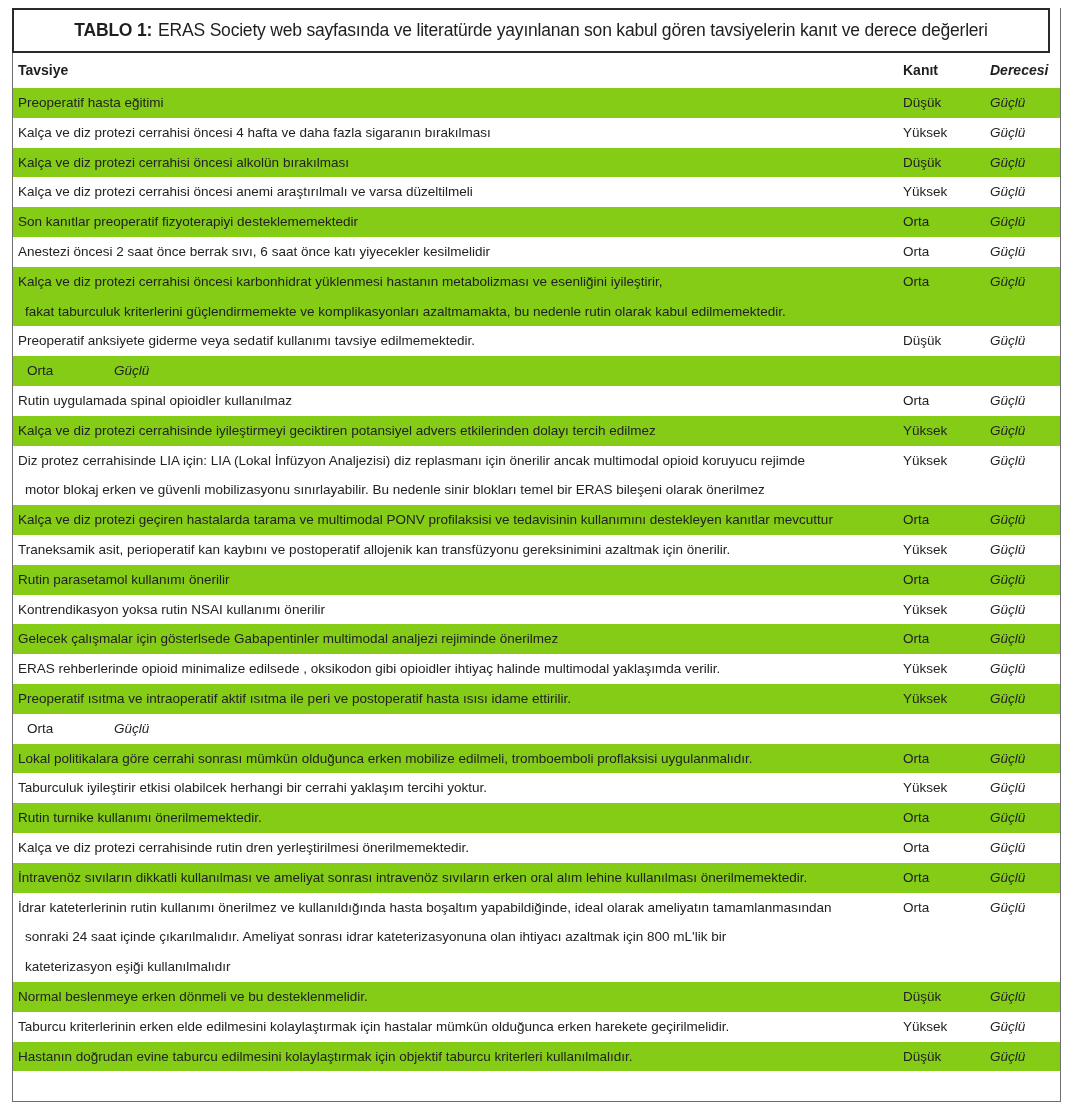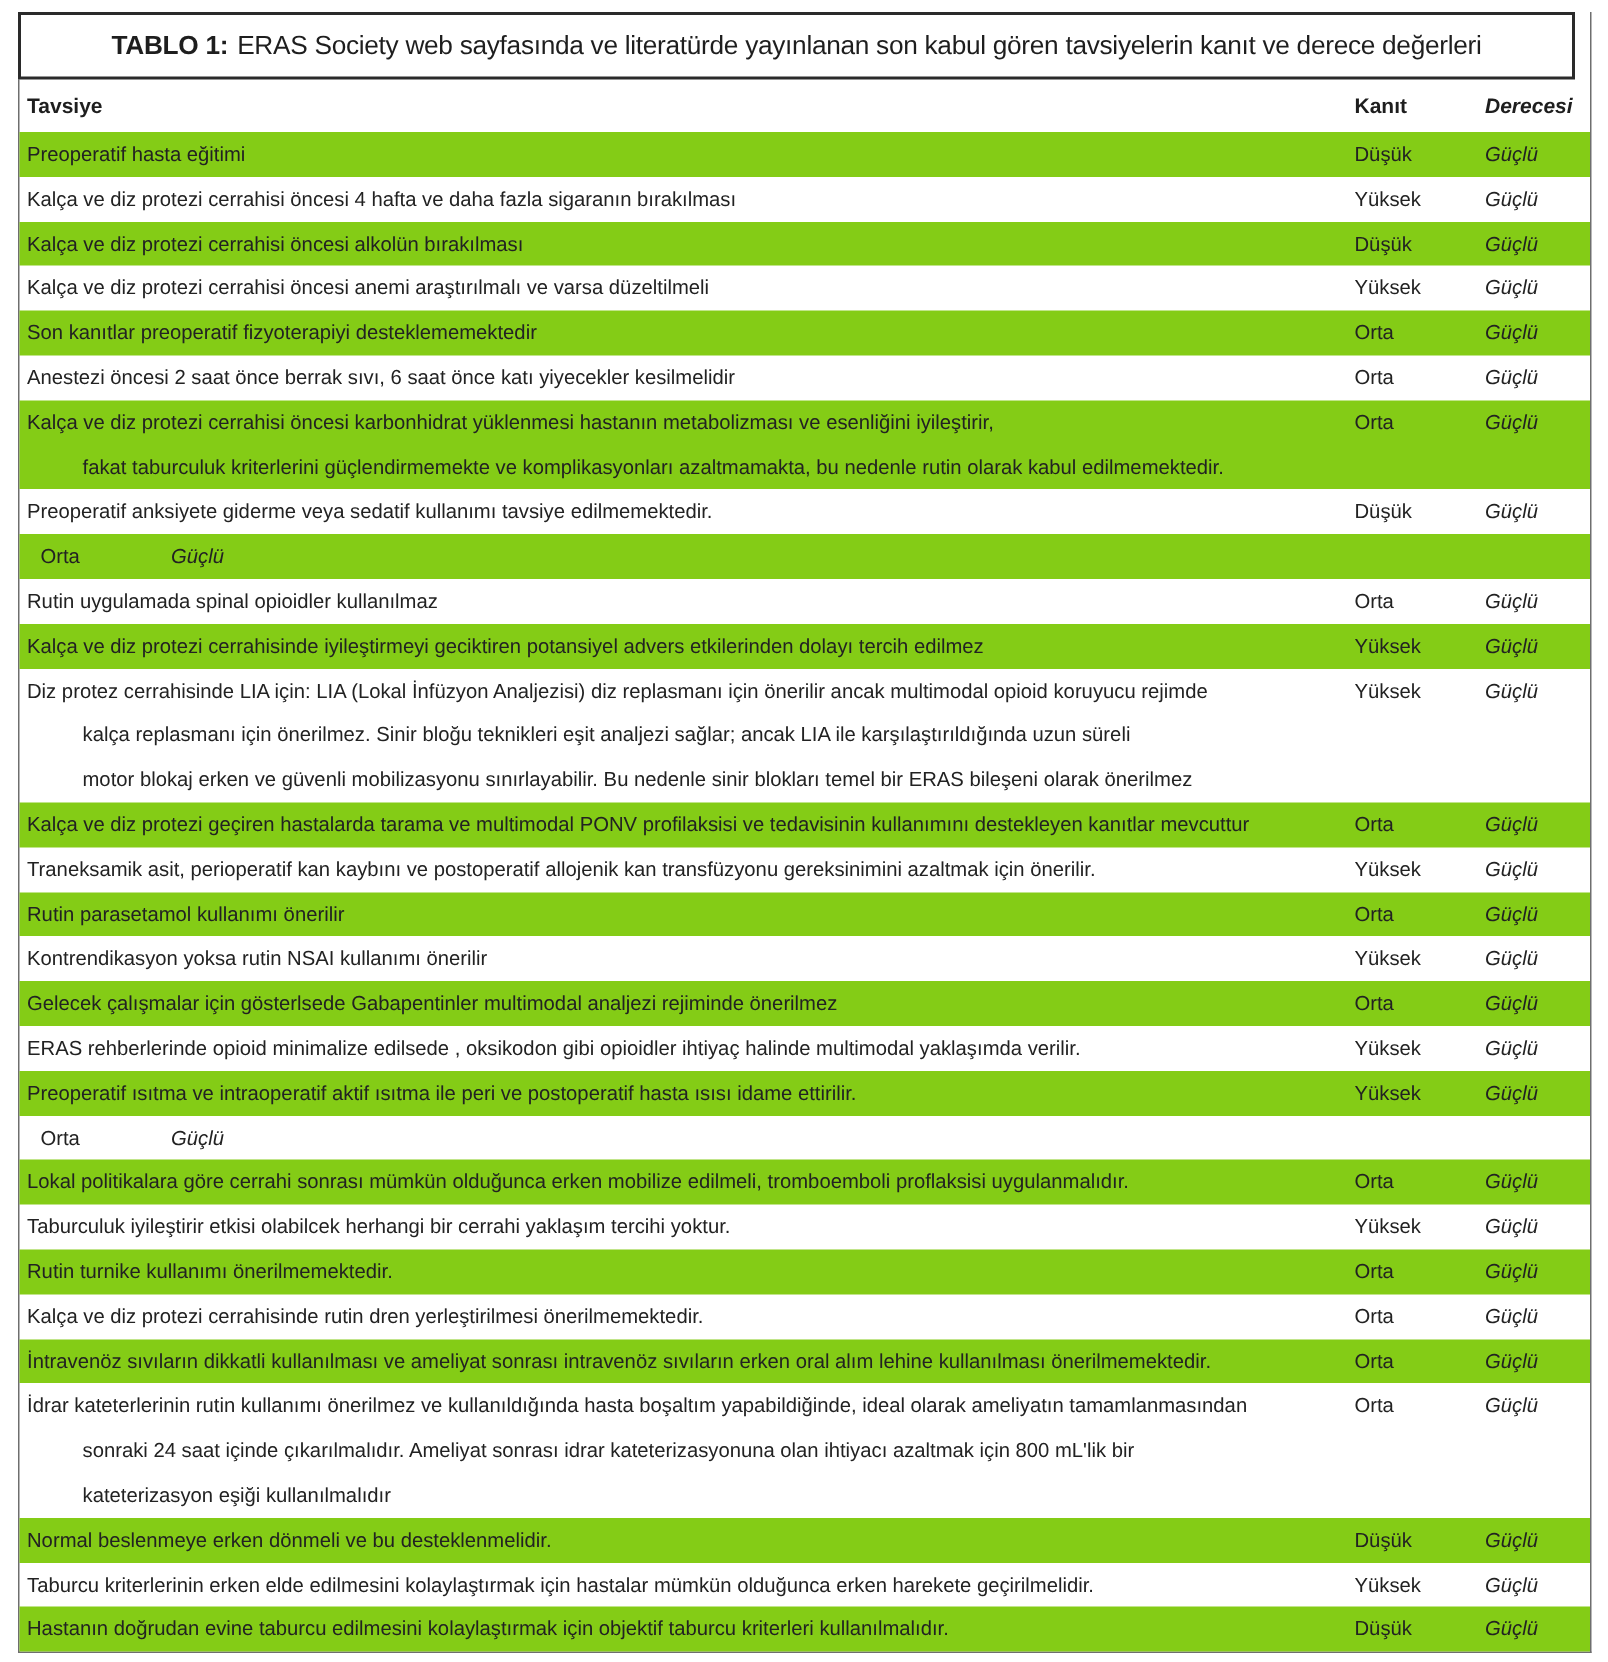--- a/index.html
+++ b/index.html
@@ -15,21 +15,21 @@
   .table { position: absolute; left: 13px; top: 53px; width: 1047px; }
   .row { display: flex; align-items: flex-start; box-sizing: border-box; }
   .row.header { height: 35px; align-items: center; font-weight: bold; font-size: 14px; color: #1e1e1e; }
   .row.shaded { background: #84cc16; }
   .cell { box-sizing: border-box; font-size: 13.5px; line-height: 29.8px; }
   .c-rec { width: 876px; padding-left: 5px; }
   .c-kanit { width: 85px; padding-left: 14px; }
   .c-derece { width: 86px; padding-left: 16px; font-style: italic; }
   .row.header .cell { line-height: 35px; font-size: 14px; }
   .line { display: block; white-space: nowrap; }
-  .line.cont { padding-left: 7px; margin-left: 30px; }
+  .line.cont { padding-left: 7px; }
 </style>
 </head>
 <body>
 
 <div class="frame"></div>
 
 <div class="title-box">
   <span class="label">TABLO 1:</span>
   <span>ERAS Society web sayfasında ve literatürde yayınlanan son kabul gören tavsiyelerin kanıt ve derece değerleri</span>
 </div>
@@ -112,21 +112,20 @@
       <div class="row shaded">
         <div class="cell c-rec">
           <span class="line">Kalça ve diz protezi cerrahisinde iyileştirmeyi geciktiren potansiyel advers etkilerinden dolayı tercih edilmez</span>
         </div>
         <div class="cell c-kanit">Yüksek</div>
         <div class="cell c-derece">Güçlü</div>
       </div>
       <div class="row">
         <div class="cell c-rec">
           <span class="line">Diz protez cerrahisinde LIA için: LIA (Lokal İnfüzyon Analjezisi) diz replasmanı için önerilir ancak multimodal opioid koruyucu rejimde</span>
-          <span class="line cont">kalça replasmanı için önerilmez. Sinir bloğu teknikleri eşit analjezi sağlar; ancak LIA ile karşılaştırıldığında uzun süreli</span>
           <span class="line cont">motor blokaj erken ve güvenli mobilizasyonu sınırlayabilir. Bu nedenle sinir blokları temel bir ERAS bileşeni olarak önerilmez</span>
         </div>
         <div class="cell c-kanit">Yüksek</div>
         <div class="cell c-derece">Güçlü</div>
       </div>
       <div class="row shaded">
         <div class="cell c-rec">
           <span class="line">Kalça ve diz protezi geçiren hastalarda tarama ve multimodal PONV profilaksisi ve tedavisinin kullanımını destekleyen kanıtlar mevcuttur</span>
         </div>
         <div class="cell c-kanit">Orta</div>

